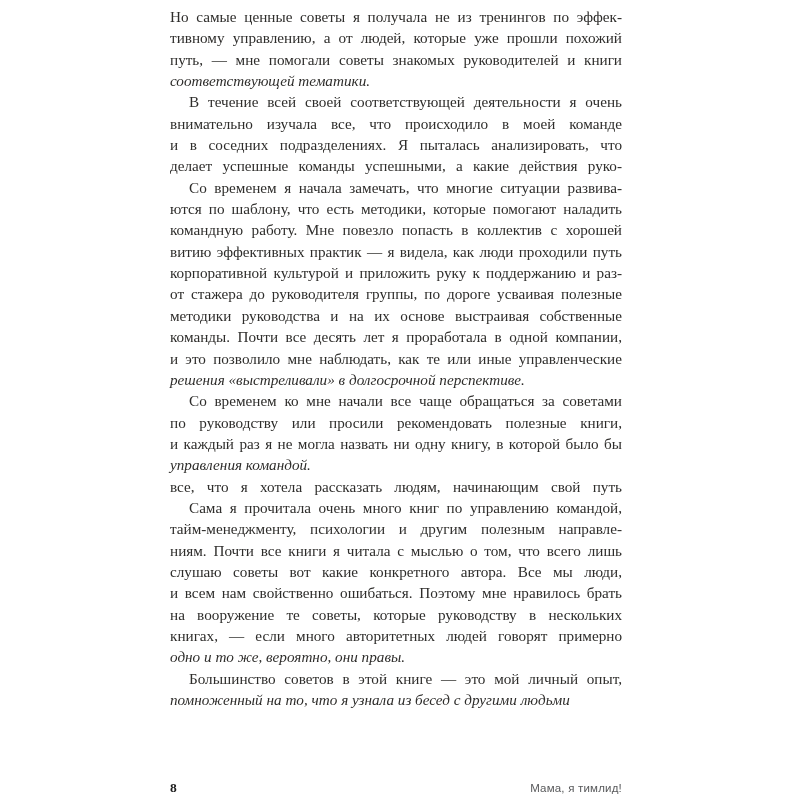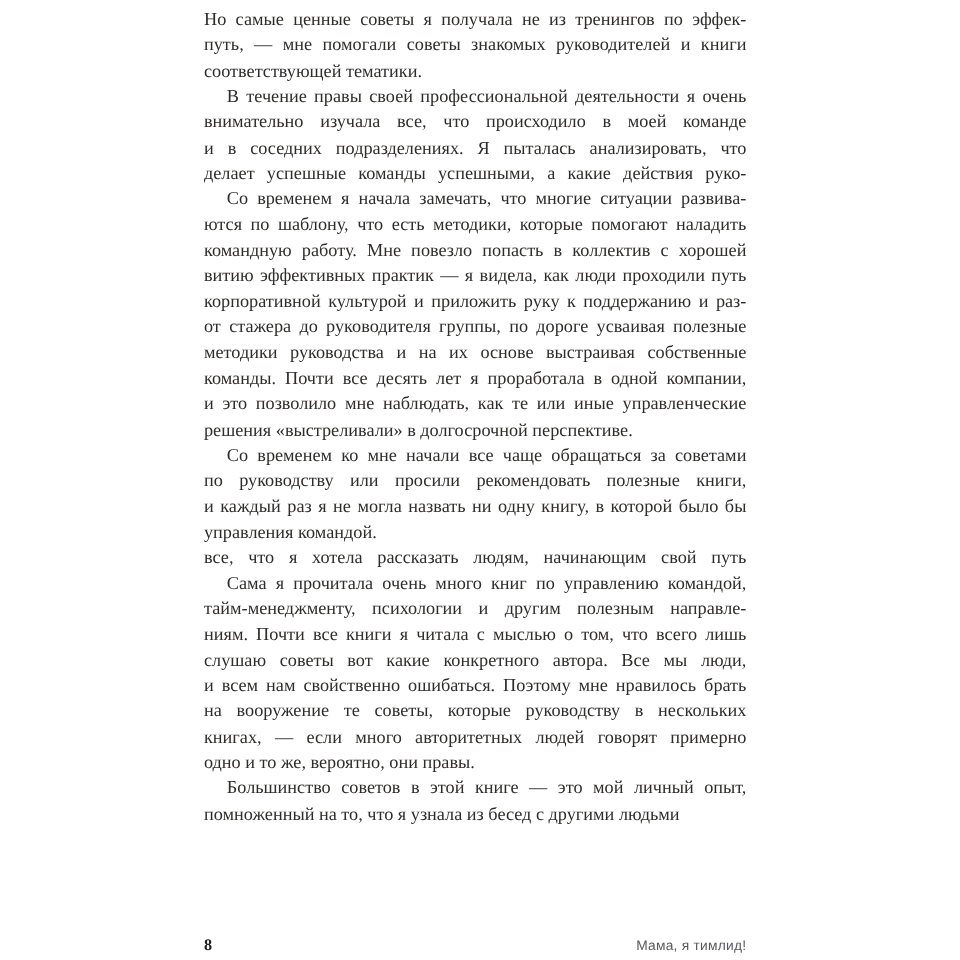--- a/index.html
+++ b/index.html
@@ -31,20 +31,21 @@
   .paragraph{margin:0;padding:0;}
   .line{
     line-height:21.35px;
     text-align:justify;
     text-align-last:justify;
     white-space:normal;
     hyphens:none;
   }
   .line.last{
     text-align-last:left;
+    font-style:italic;
   }
   .line.indent{
     text-indent:19px;
   }
   .footer{
     position:absolute;
     left:170px;top:780px;
     width:452px;
     display:flex;
     justify-content:space-between;
@@ -63,25 +64,26 @@
     color:var(--footer-title-color);
   }
 </style>
 </head>
 <body>
 
 <div class="page">
   <div class="text-block" id="text-block">
       <div class="paragraph">
         <div class="line">Но самые ценные советы я получала не из тренингов по эффек-</div>
+        <div class="line">тивному управлению, а от людей, которые уже прошли похожий</div>
         <div class="line">путь, — мне помогали советы знакомых руководителей и книги</div>
         <div class="line last">соответствующей тематики.</div>
       </div>
       <div class="paragraph">
-        <div class="line indent">В течение правы своей профессиональной деятельности я очень</div>
+        <div class="line indent">В течение всей своей соответствующей деятельности я очень</div>
         <div class="line">внимательно изучала все, что происходило в моей команде</div>
         <div class="line">и в соседних подразделениях. Я пыталась анализировать, что</div>
         <div class="line">делает успешные команды успешными, а какие действия руко-</div>
       </div>
       <div class="paragraph">
         <div class="line indent">Со временем я начала замечать, что многие ситуации развива-</div>
         <div class="line">ются по шаблону, что есть методики, которые помогают наладить</div>
         <div class="line">командную работу. Мне повезло попасть в коллектив с хорошей</div>
         <div class="line">витию эффективных практик — я видела, как люди проходили путь</div>
         <div class="line">корпоративной культурой и приложить руку к поддержанию и раз-</div>

